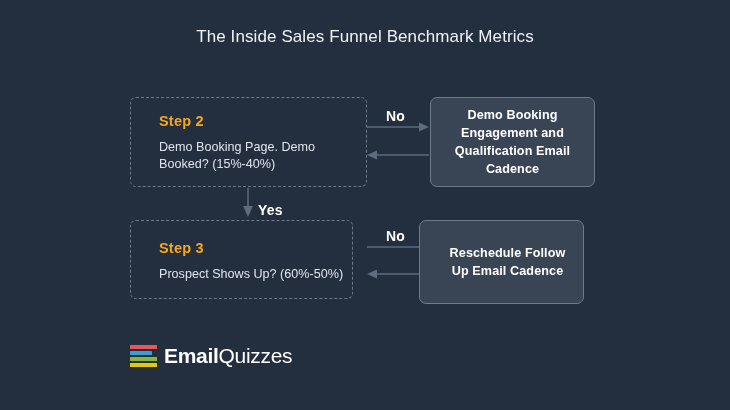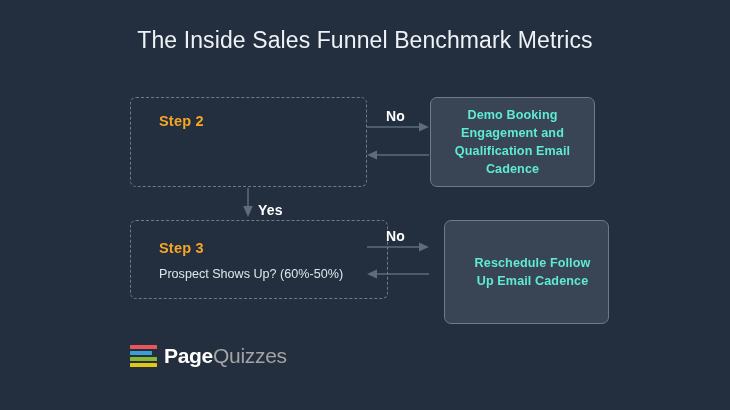--- a/index.html
+++ b/index.html
@@ -21,21 +21,21 @@
   }
 
   
   .title {
     position: absolute;
     left: 0;
     top: 27px;
     width: 730px;
     text-align: center;
     color: #eef2f6;
-    font-size: 23px;
+    font-size: 17px;
     font-weight: 400;
     letter-spacing: 0.1px;
   }
 
   
   .decision-box {
     position: absolute;
     box-sizing: border-box;
     border: 1.4px dashed #6d7a8a;
     border-radius: 6px;
@@ -53,49 +53,49 @@
     position: absolute;
     left: 28px;
     color: #dfe5ec;
     font-size: 12.6px;
     font-weight: 400;
     line-height: 17px;
     width: 185px;
   }
 
   #box-step2 { left: 130px; top: 97px;  width: 237px; height: 90px; }
-  #box-step3 { left: 130px; top: 220px; width: 258px; height: 79px; }
+  #box-step3 { left: 130px; top: 220px; width: 223px; height: 79px; }
 
   #box-step2 .decision-step { top: 15px; }
   #box-step2 .decision-desc { top: 41px; }
   #box-step3 .decision-step { top: 19px; }
   #box-step3 .decision-desc { top: 45px; }
 
   
   .action-box {
     position: absolute;
     box-sizing: border-box;
     border: 1.3px solid #6d7a8a;
     border-radius: 7px;
     background: #394555;
     display: flex;
     align-items: center;
     justify-content: center;
     text-align: center;
   }
   .action-label {
-    color: #5eead4;
+    color: #ffffff;
     font-size: 12.6px;
     font-weight: bold;
     line-height: 18px;
     padding: 0 12px;
     letter-spacing: 0.1px;
   }
   #box-cadence1 { left: 430px; top: 97px;  width: 165px; height: 90px; }
-  #box-cadence2 { left: 444px; top: 220px; width: 165px; height: 104px; padding-left: 12px; }
+  #box-cadence2 { left: 419px; top: 220px; width: 165px; height: 84px; padding-left: 12px; }
 
   
   .conn-svg {
     position: absolute;
     left: 0;
     top: 0;
     width: 730px;
     height: 410px;
     pointer-events: none;
   }
@@ -140,21 +140,21 @@
   .logo-bar.b1 { width: 100%;  background: #e8565a; }
   .logo-bar.b2 { width: 81%;   background: #3b9fd4; }
   .logo-bar.b3 { width: 100%;  background: #8ab833; }
   .logo-bar.b4 { width: 100%;  background: #e5c612; }
   .logo-text {
     font-size: 21px;
     letter-spacing: -0.3px;
     white-space: nowrap;
   }
   .logo-lead { color: #ffffff; font-weight: bold; }
-  .logo-quizzes { color: #a3a3a3; font-weight: 400; }
+  .logo-quizzes { color: #ffffff; font-weight: 400; }
 </style>
 </head>
 <body>
 
 <div id="canvas">
 
   <div class="title">The Inside Sales Funnel Benchmark Metrics</div>
 
   <svg class="conn-svg" viewBox="0 0 730 410">
 
@@ -179,20 +179,21 @@
     </g>
 
     <g>
       <path class="conn-line" d="M 429 274 L 373 274"></path>
       <polygon class="conn-head" points="367,274 377,269.5 377,278.5"></polygon>
     </g>
   </svg>
 
   <div class="decision-box" id="box-step2">
     <div class="decision-step">Step 2</div>
+    <div class="decision-desc">Demo Booking Page. Demo Booked? (15%-40%)</div>
   </div>
 
   <div class="decision-box" id="box-step3">
     <div class="decision-step">Step 3</div>
     <div class="decision-desc">Prospect Shows Up? (60%-50%)</div>
   </div>
 
   <div class="action-box" id="box-cadence1">
     <div class="action-label">Demo Booking Engagement and Qualification Email Cadence</div>
   </div>
@@ -205,16 +206,16 @@
   <div class="edge-label" id="label-no-2">No</div>
   <div class="edge-label" id="label-yes">Yes</div>
 
   <div class="logo">
     <div class="logo-mark">
       <div class="logo-bar b1"></div>
       <div class="logo-bar b2"></div>
       <div class="logo-bar b3"></div>
       <div class="logo-bar b4"></div>
     </div>
-    <div class="logo-text"><span class="logo-lead">Page</span><span class="logo-quizzes">Quizzes</span></div>
+    <div class="logo-text"><span class="logo-lead">Email</span><span class="logo-quizzes">Quizzes</span></div>
   </div>
 
 </div>
 
 </body></html>

